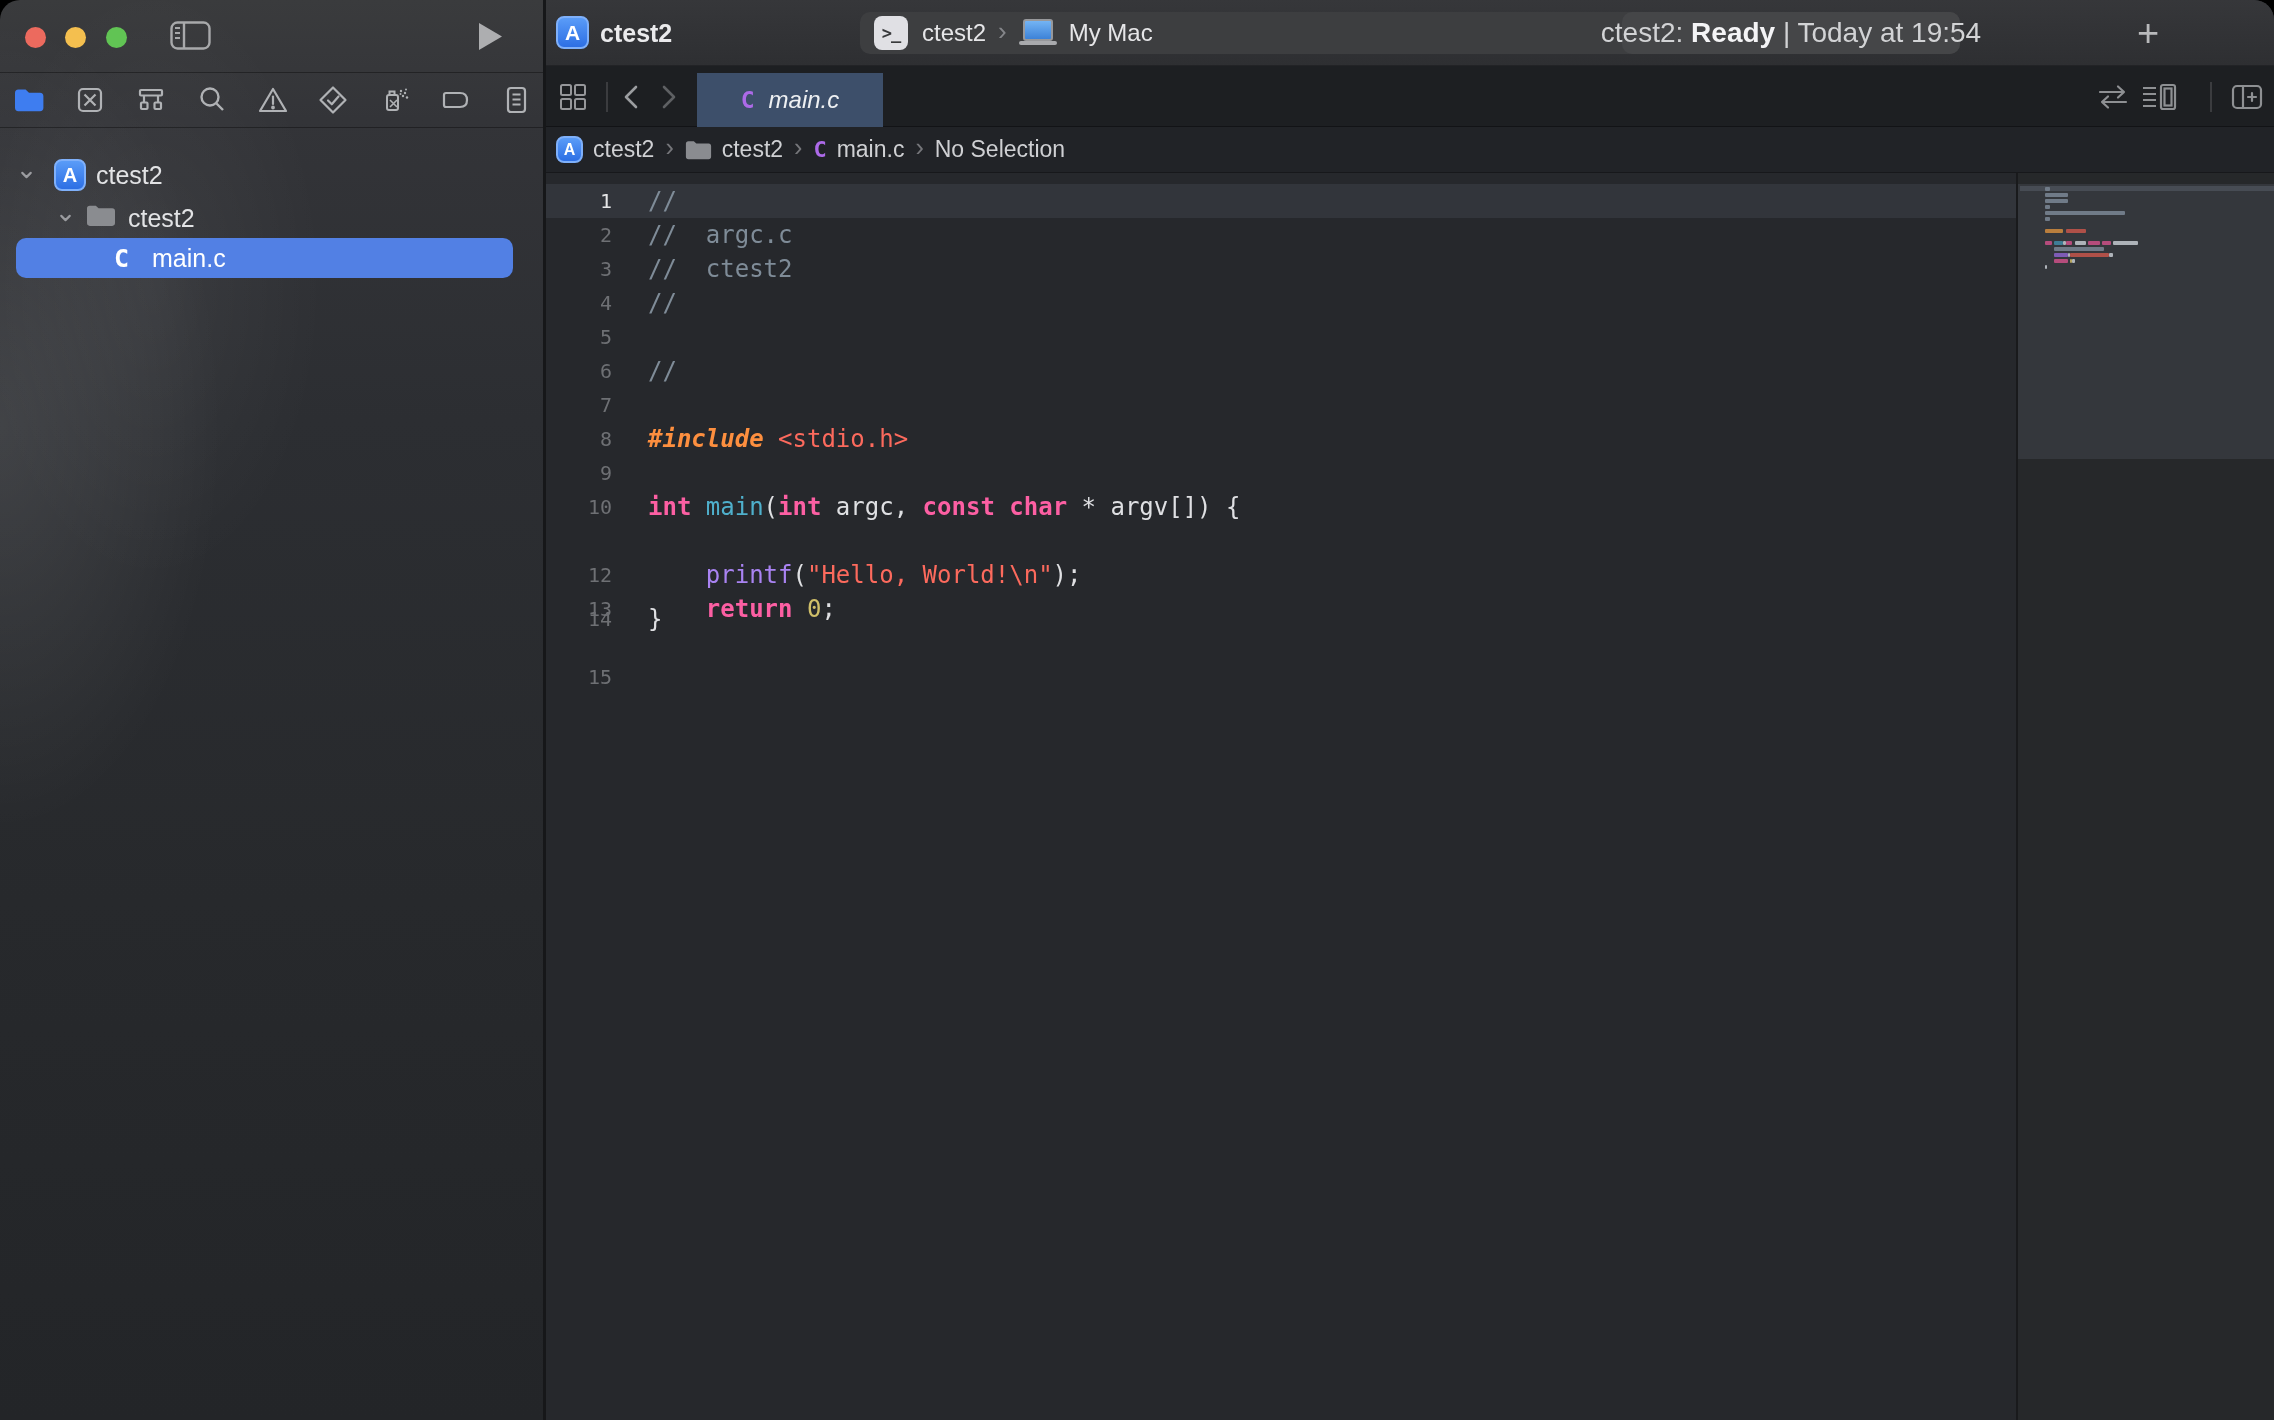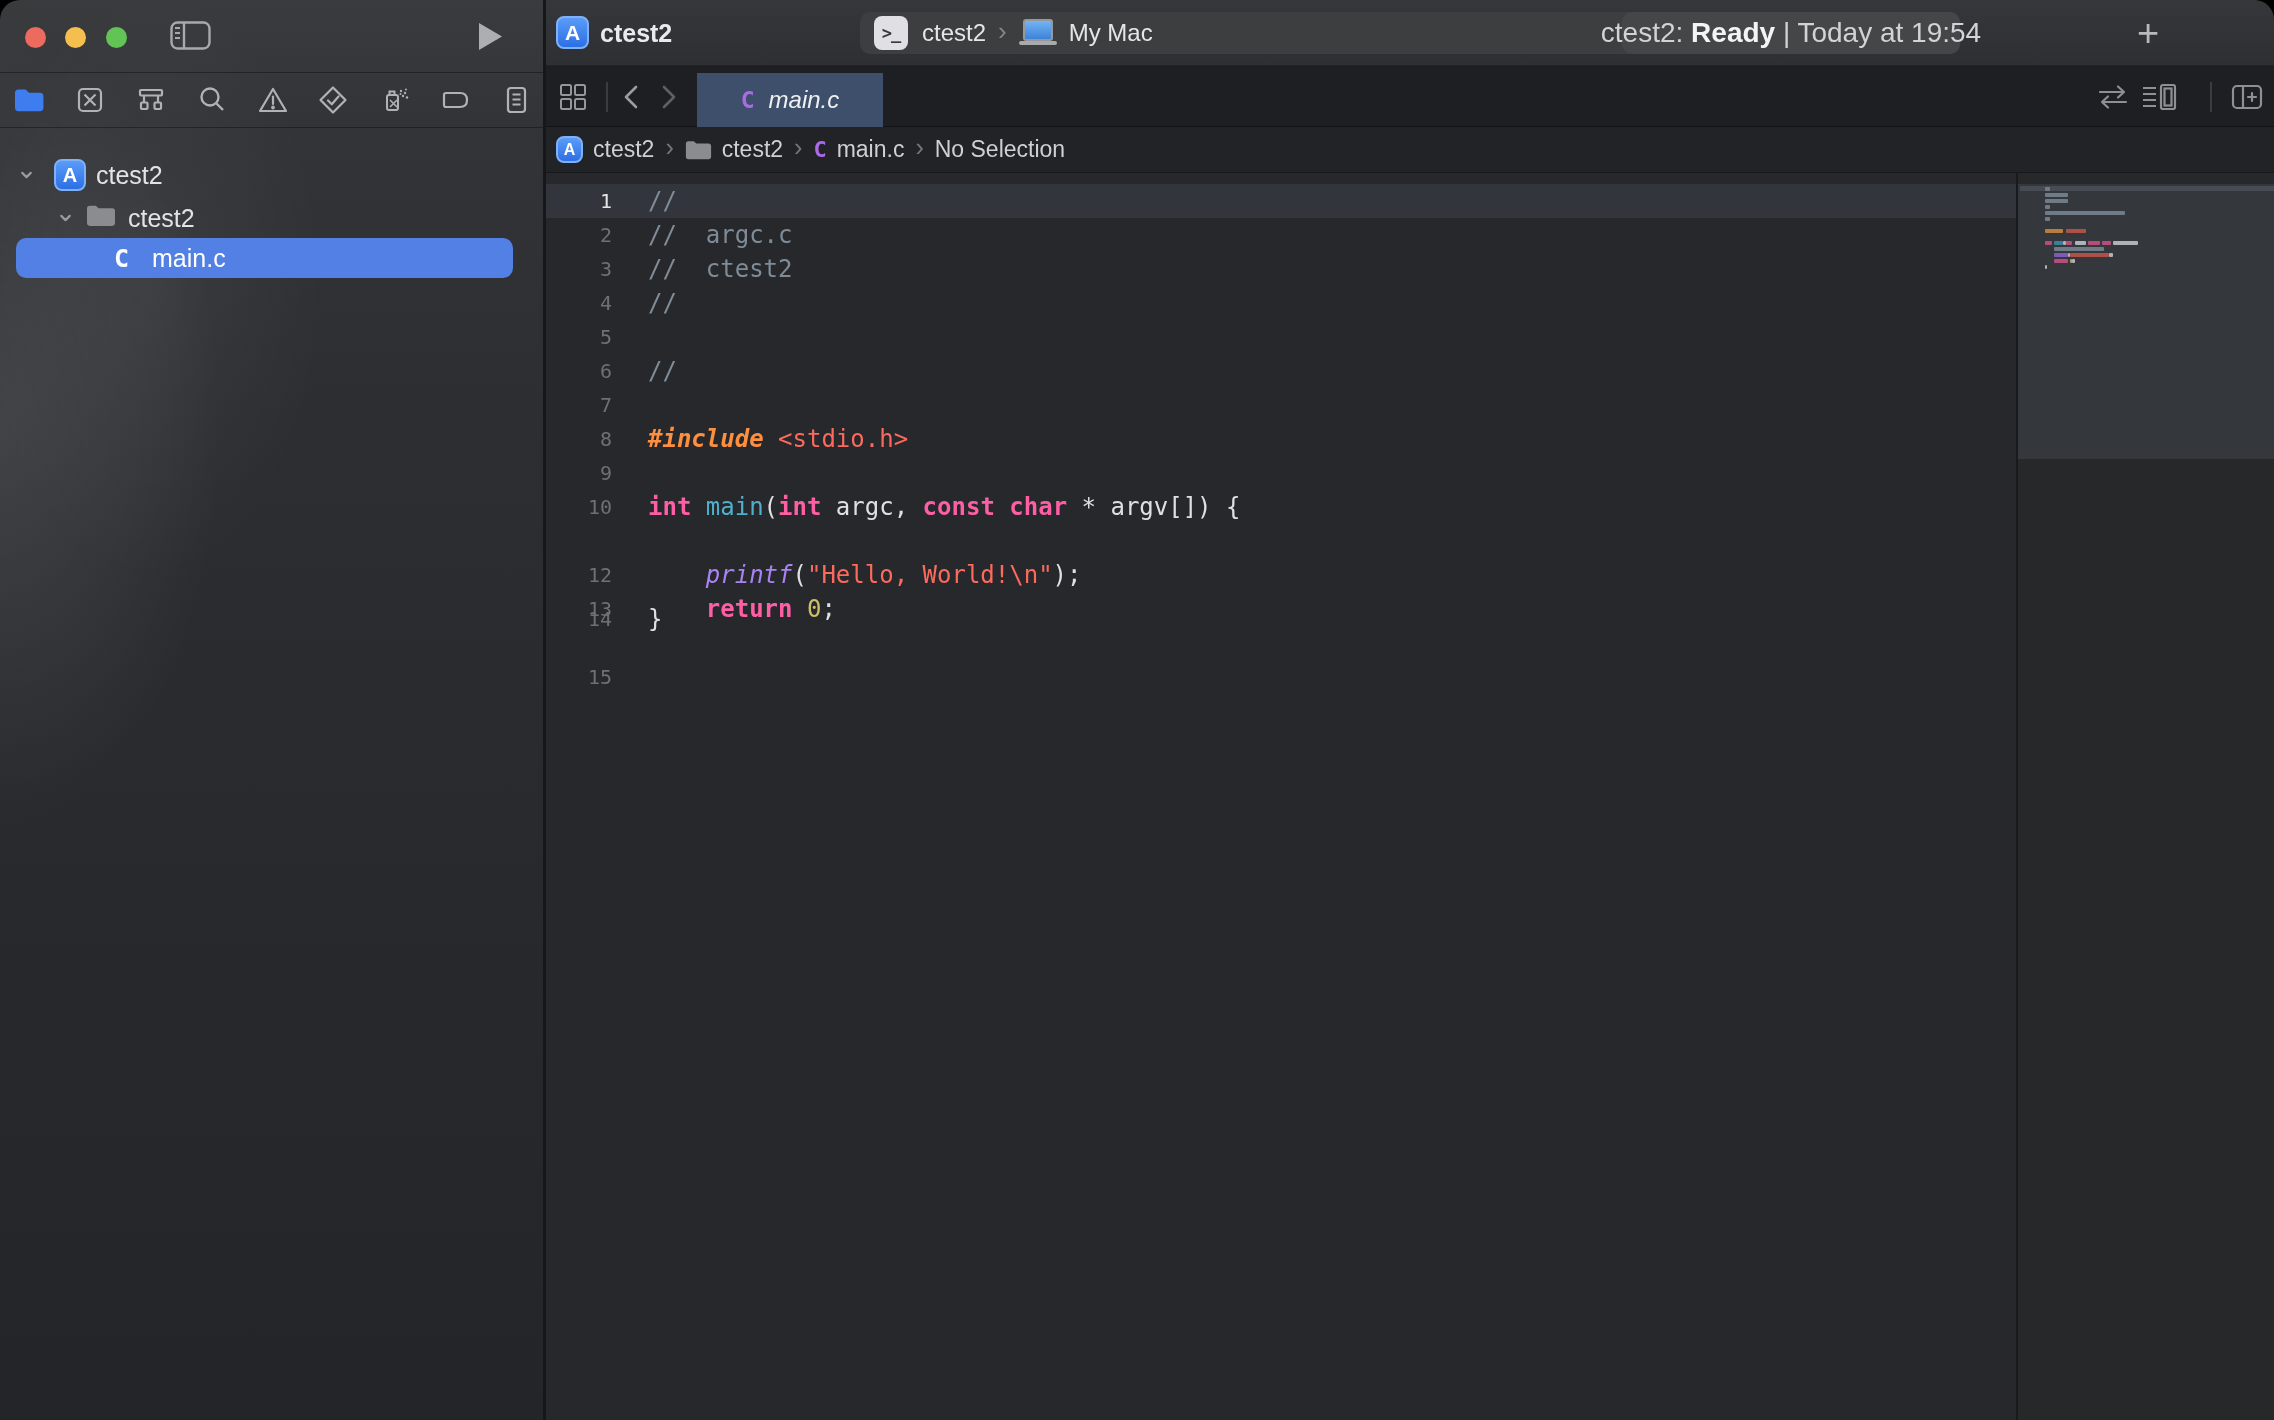--- a/index.html
+++ b/index.html
@@ -75,21 +75,21 @@
   #editor{position:absolute;left:0;top:0;width:1471px;height:1247px;background:#26282c;}
   .cur-line{position:absolute;left:0;width:1471px;height:34px;background:#32353b;}
   .code-line{position:absolute;left:0;width:1471px;height:34px;line-height:34px;
     font-family:"DejaVu Sans Mono",monospace;font-size:24px;white-space:pre;}
   .gutter-num{position:absolute;left:0;width:67px;text-align:right;color:#6e7074;font-size:20px;line-height:34px;
     font-family:"DejaVu Sans Mono",monospace;}
   .gutter-num.cur{color:#e4e5e7;}
   .code-text{position:absolute;left:103px;top:0;}
   .tk-comment{color:#7f8c98;} .tk-keyword{color:#fc5fa3;font-weight:bold;}
   .tk-preproc{color:#fd8f3f;font-weight:bold;font-style:italic;} .tk-string{color:#fc6a5d;}
-  .tk-func{color:#a983f2;font-style:italic;} .tk-decl{color:#4fb0cc;} .tk-num{color:#d0bf69;} .tk-plain{color:#dfe0e3;}
+  .tk-func{color:#a983f2;} .tk-decl{color:#4fb0cc;} .tk-num{color:#d0bf69;} .tk-plain{color:#dfe0e3;}
   #editor-minimap-divider{position:absolute;left:1471px;top:0;width:2px;height:1247px;background:#191a1c;}
   
   #minimap{position:absolute;left:1473px;top:0;width:256px;height:1247px;background:#26282a;}
   #minimap-visible{position:absolute;left:0;top:11px;width:256px;height:275px;background:#34373c;}
   #minimap-curline{position:absolute;left:2px;top:13px;width:254px;height:5px;background:#474c54;}
   .mini-bar{position:absolute;height:4px;border-radius:1px;}
 </style>
 </head>
 <body>
 

